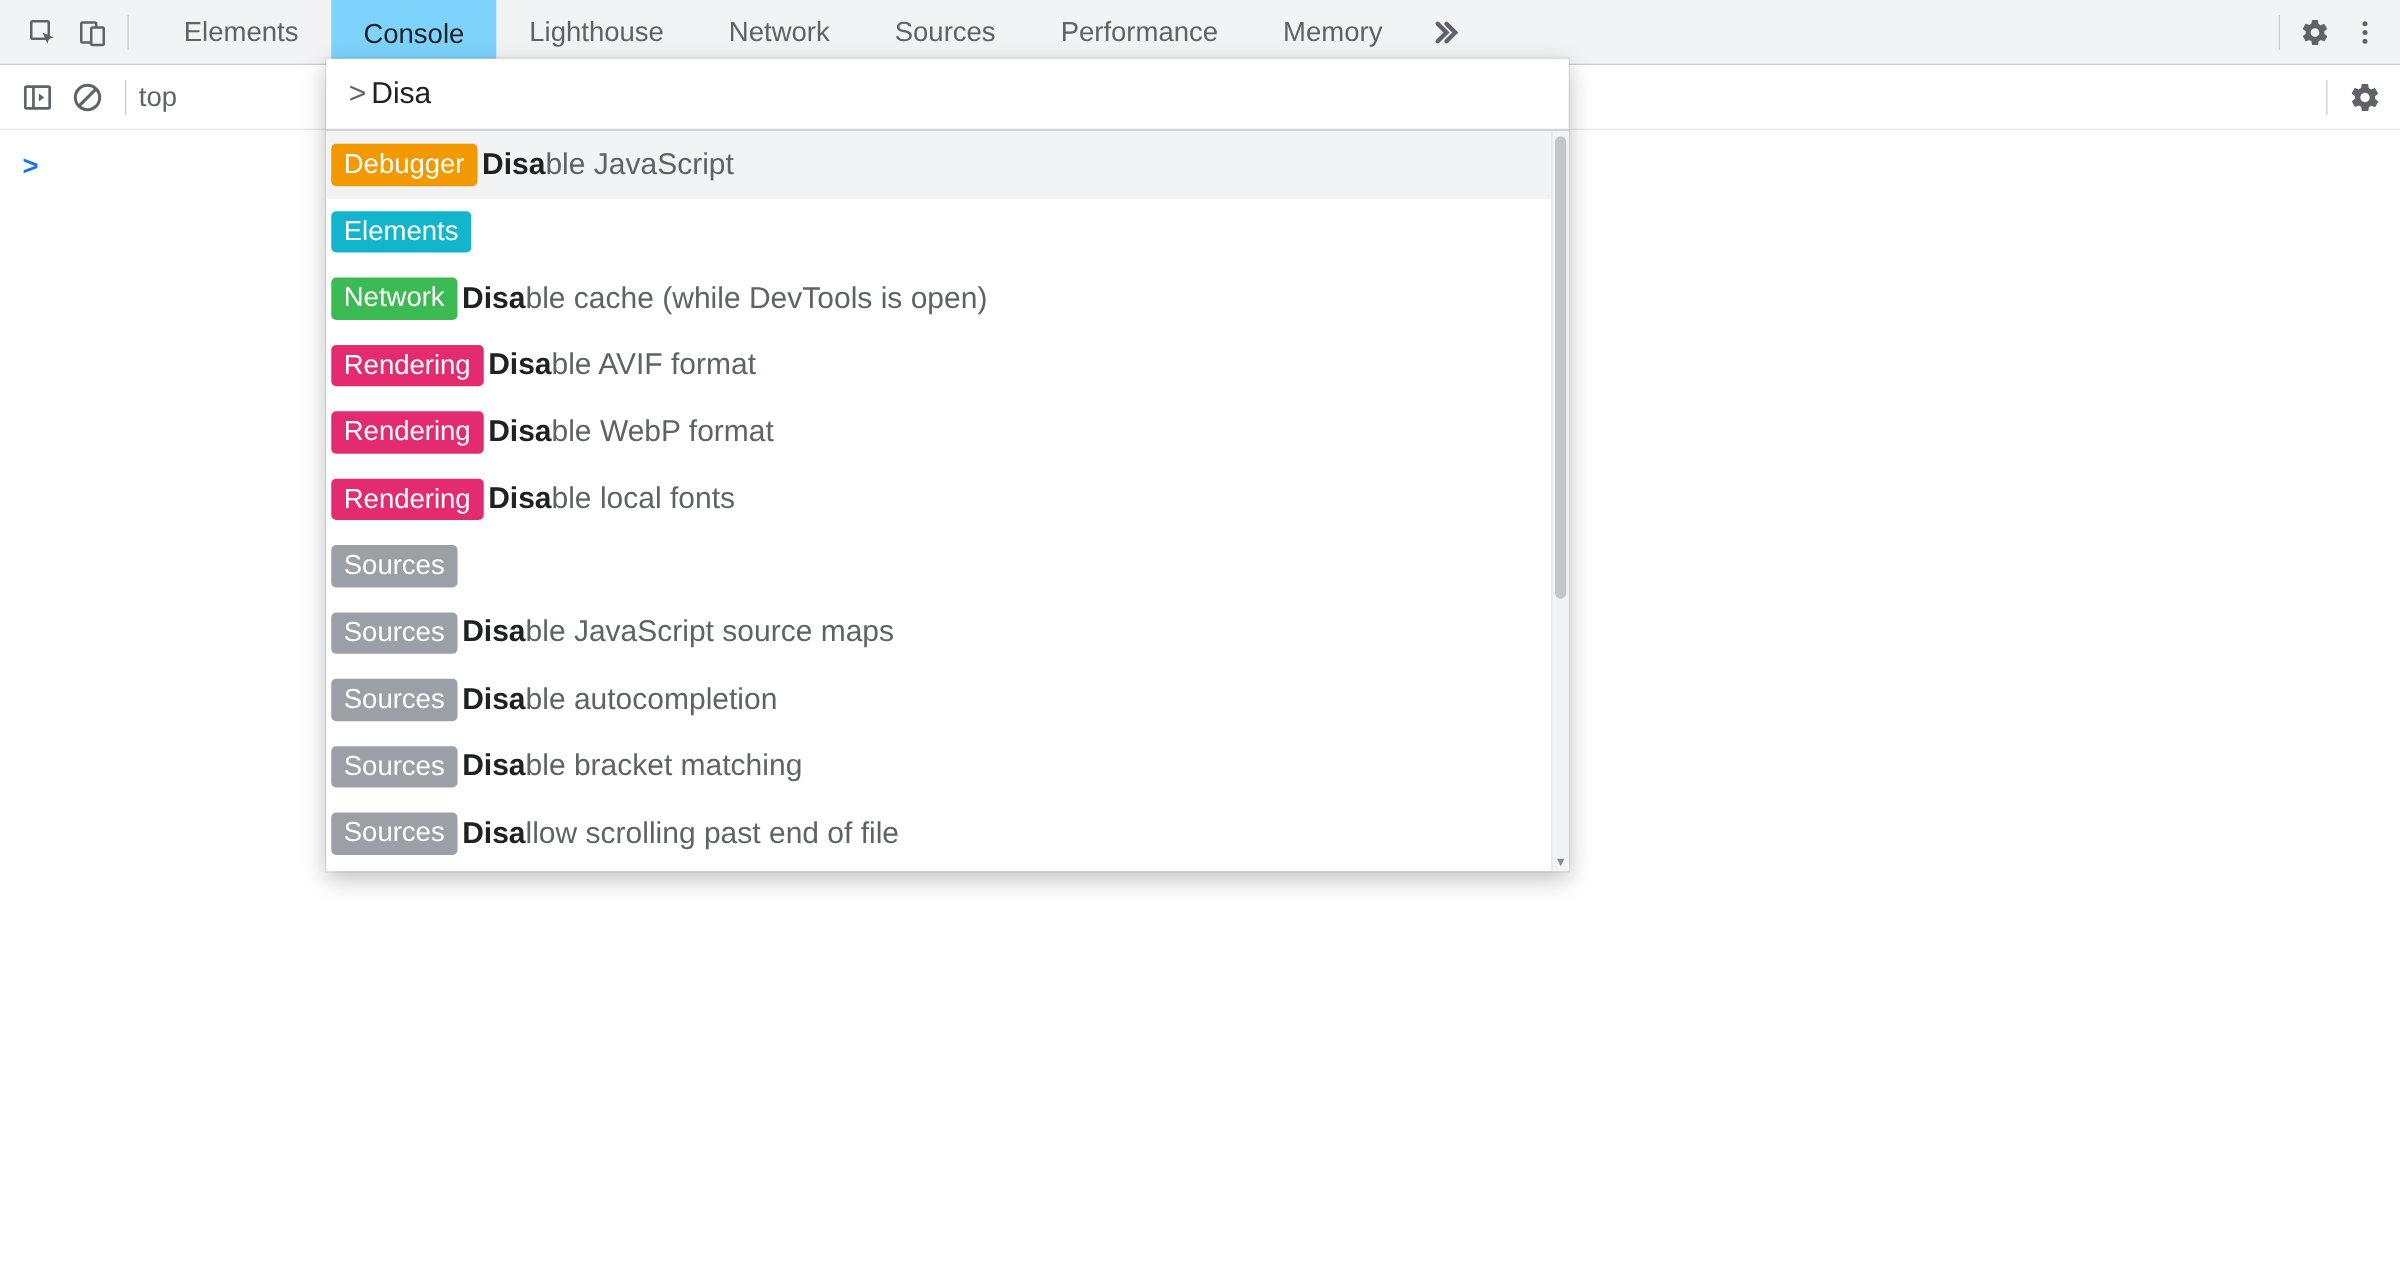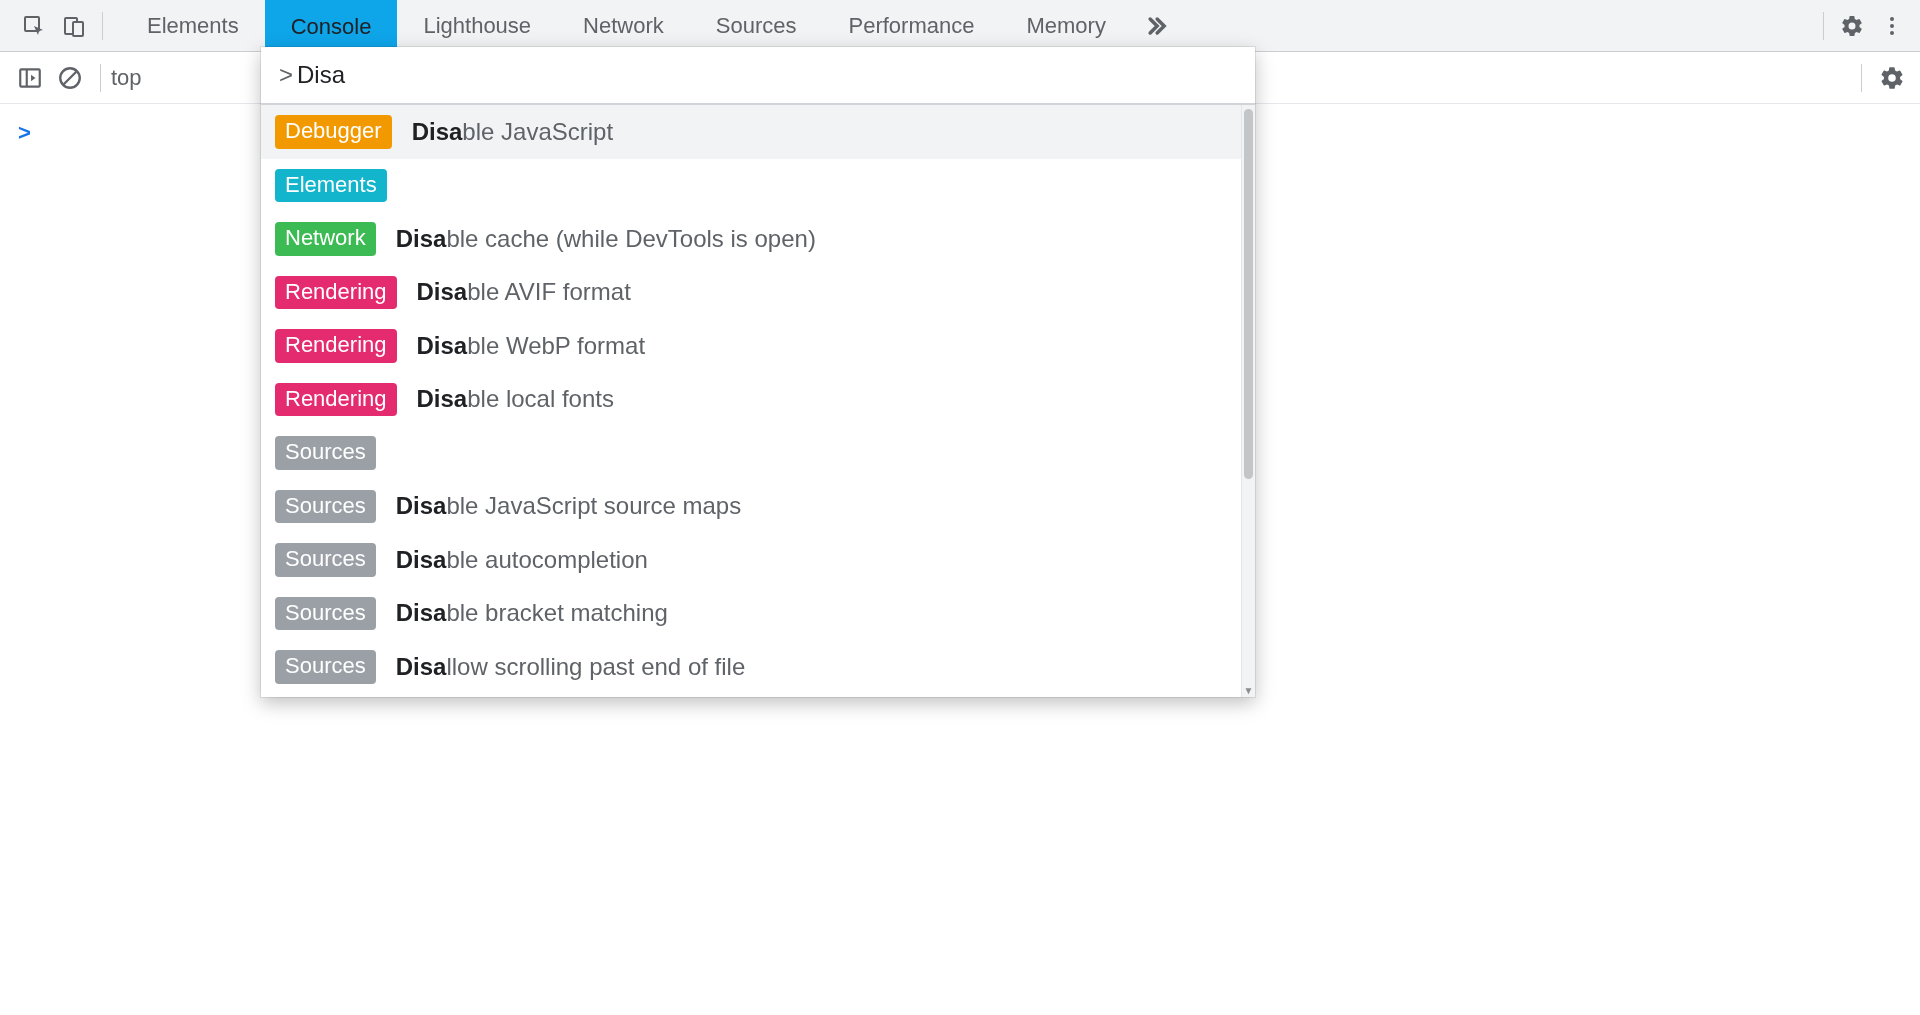--- a/index.html
+++ b/index.html
@@ -45,21 +45,21 @@
   .tab {
     display: flex; align-items: center;
     padding: 0 26px;
     color: #5f6368;
     font-size: 22px;
     cursor: default;
     position: relative;
   }
   .tab.active {
     color: #202124;
-    background: #0ea5e9;
+    background: #7dd3fc;
     border-top: 2px solid transparent;
     text-align: right;
   }
   .tab.active::after {
     content: "";
     position: absolute;
     left: 0; right: 0; bottom: -1px;
     height: 1px;
     background: #ffffff;
   }
@@ -147,22 +147,22 @@
     max-height: 592px;
     overflow: hidden;
   }
   .cmd-list {
     display: flex;
     flex-direction: column;
   }
   .cmd-item {
     display: flex;
     align-items: center;
-    gap: 20px;
-    padding: 10px 14px;
+    gap: 4px;
+    padding: 10px 4px;
     font-size: 24px;
     line-height: 1.25;
     color: #3c4043;
     white-space: nowrap;
   }
   .cmd-item.selected {
     background: #f1f3f4;
   }
   .badge {
     display: inline-flex;

